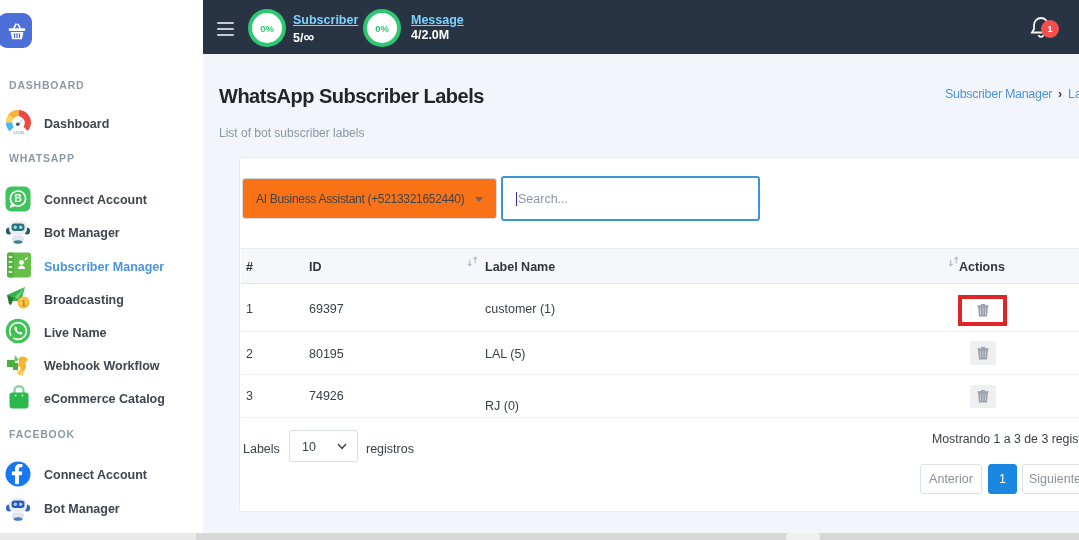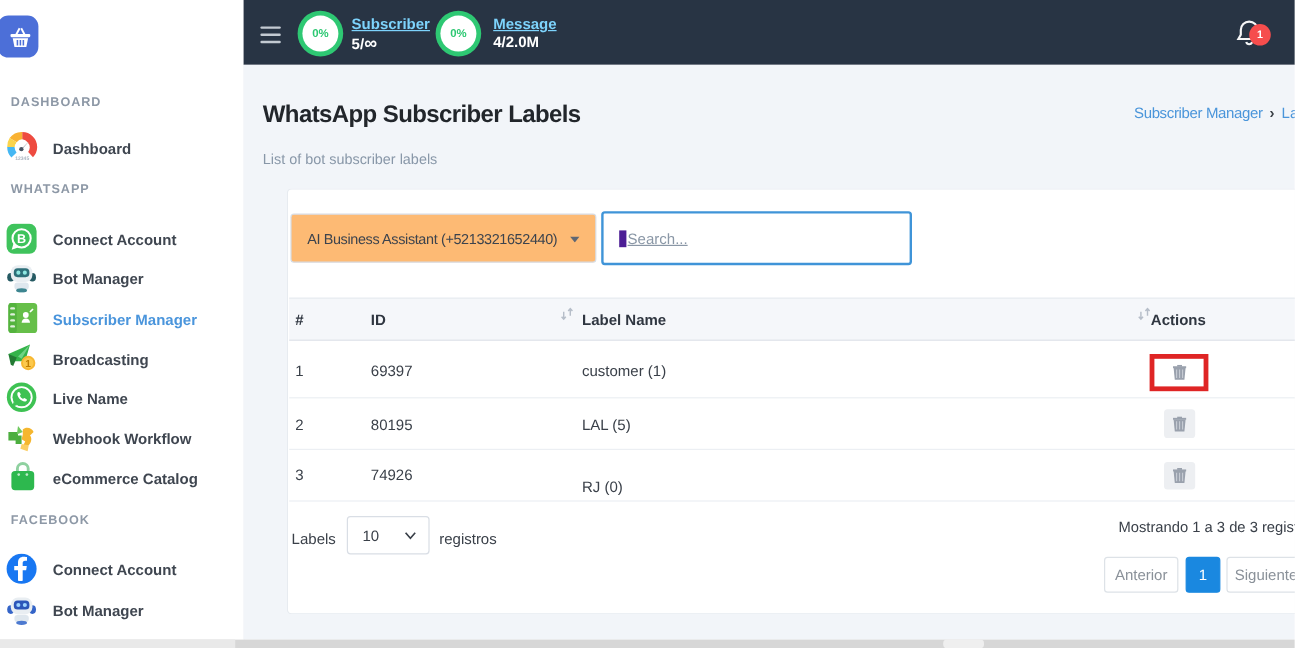--- a/index.html
+++ b/index.html
@@ -30,21 +30,21 @@
   .crumb { position:absolute; top:33px; font-size:12.5px; white-space:nowrap; }
 
   #createbtn { position:absolute; left:283px; top:33px; width:91px; height:31px; background:#e8eaef; border-radius:4px;
      display:flex; align-items:center; justify-content:center; gap:5px; font-size:12.5px; color:#3b4147; font-weight:400; }
 
   #card { position:absolute; left:36px; top:103px; width:852px; height:355px; background:#fff;
      border:1px solid #e7ebf0; border-radius:4px 0 0 4px; border-right:none; }
 
   
   #botsel { position:absolute; left:2px; top:20px; width:255px; height:41px; border:1px solid #d7dce3; border-radius:3px;
-     background:#fdba74; font-size:12px; letter-spacing:-0.3px; color:#3c434d; display:flex; align-items:center; padding-left:13px; }
+     background:#f97316; font-size:12px; letter-spacing:-0.3px; color:#3c434d; display:flex; align-items:center; padding-left:13px; }
   #searchbox { position:absolute; left:261px; top:18px; width:259px; height:45px; border:2px solid #3f94d8; border-radius:3px;
      background:#fff; font-size:12.5px; color:#8a97a6; display:flex; align-items:center; padding-left:13px; }
 
   
   #thead { position:absolute; left:1px; top:90px; width:850px; height:36px; background:#f5f7fa;
      border-top:1px solid #e8ebf0; border-bottom:1px solid #dfe3e9; }
   .th { position:absolute; top:11px; font-size:12.5px; font-weight:700; color:#2f3640; }
   .trow { position:absolute; left:1px; width:850px; border-bottom:1px solid #eceff3; }
   .td { position:absolute; font-size:12.5px; color:#3a4049; }
   .trashbtn { position:absolute; background:#edeff2; border-radius:3px; display:flex; align-items:center; justify-content:center; }
@@ -210,21 +210,21 @@
     <div class="crumb" style="left:865px; color:#4a95da;">Labels</div>
     <div class="subtitle">List of bot subscriber labels</div>
 
     <div id="card">
       <div id="botsel">AI Business Assistant (+5213321652440)
         <svg style="position:absolute; right:13px; top:18px;" width="8" height="5" viewBox="0 0 8 5">
             <path d="M0 0 L8 0 L4 5 Z" fill="#5f6773"></path>
           </svg>
       </div>
       <div id="searchbox">
-          <span style="border-left:6px solid #4c1d95; padding-left:1px;text-decoration:underline;">Search...</span>
+          <span style="border-left:1px solid #4c1d95; padding-left:1px;">Search...</span>
         </div>
 
       <div id="thead">
         <div class="th" style="left:5px;">#</div>
         <div class="th" style="left:68px;">ID</div>
         <div class="th" style="left:244px;">Label Name</div>
         <div class="th" style="left:718px;">Actions</div>
         <svg class="abs" style="left:226px; top:7px;" width="11" height="11" viewBox="0 0 10 10">
             <path d="M2.5 3.5 L2.5 9 M0.9 7.2 L2.5 9 L4.1 7.2" stroke="#b6bec9" stroke-width="1.1" fill="none"></path>
             <path d="M7.5 6.5 L7.5 1 M5.9 2.8 L7.5 1 L9.1 2.8" stroke="#b6bec9" stroke-width="1.1" fill="none"></path>

